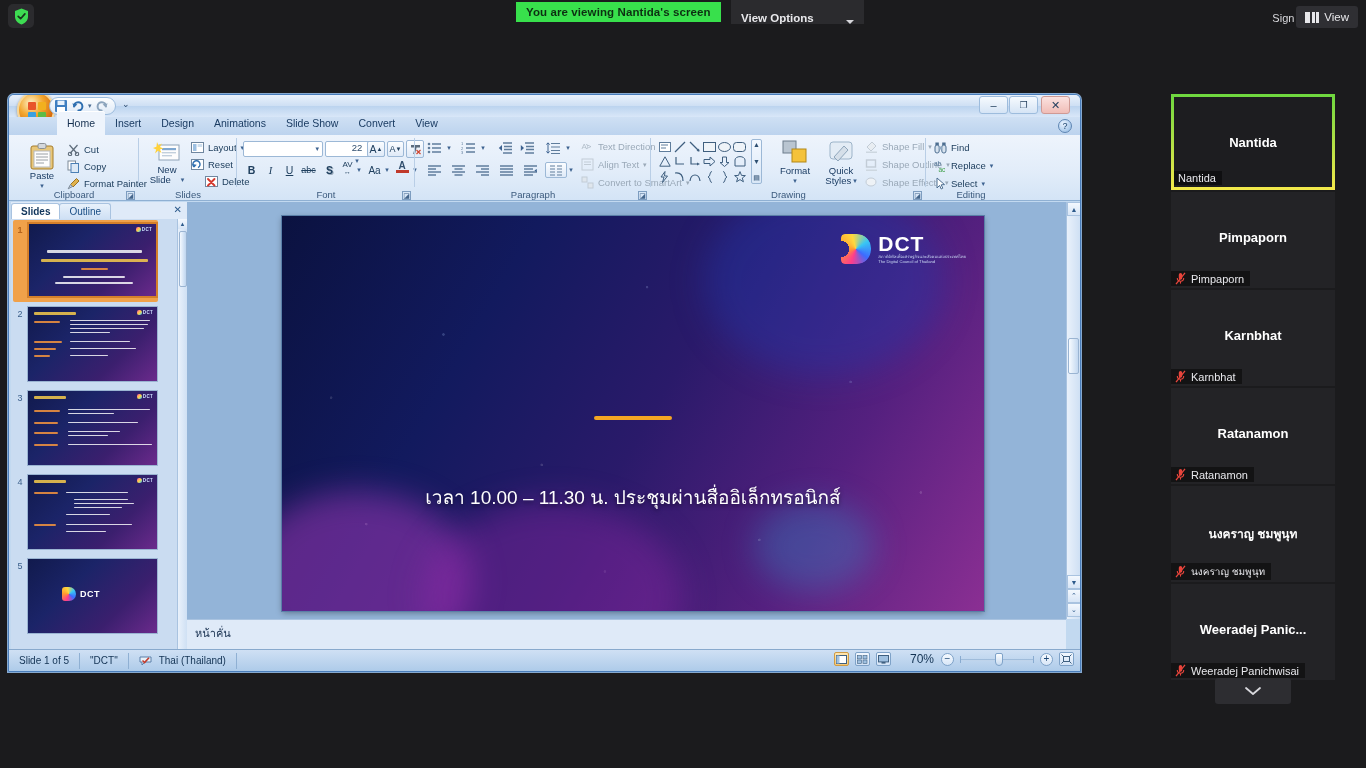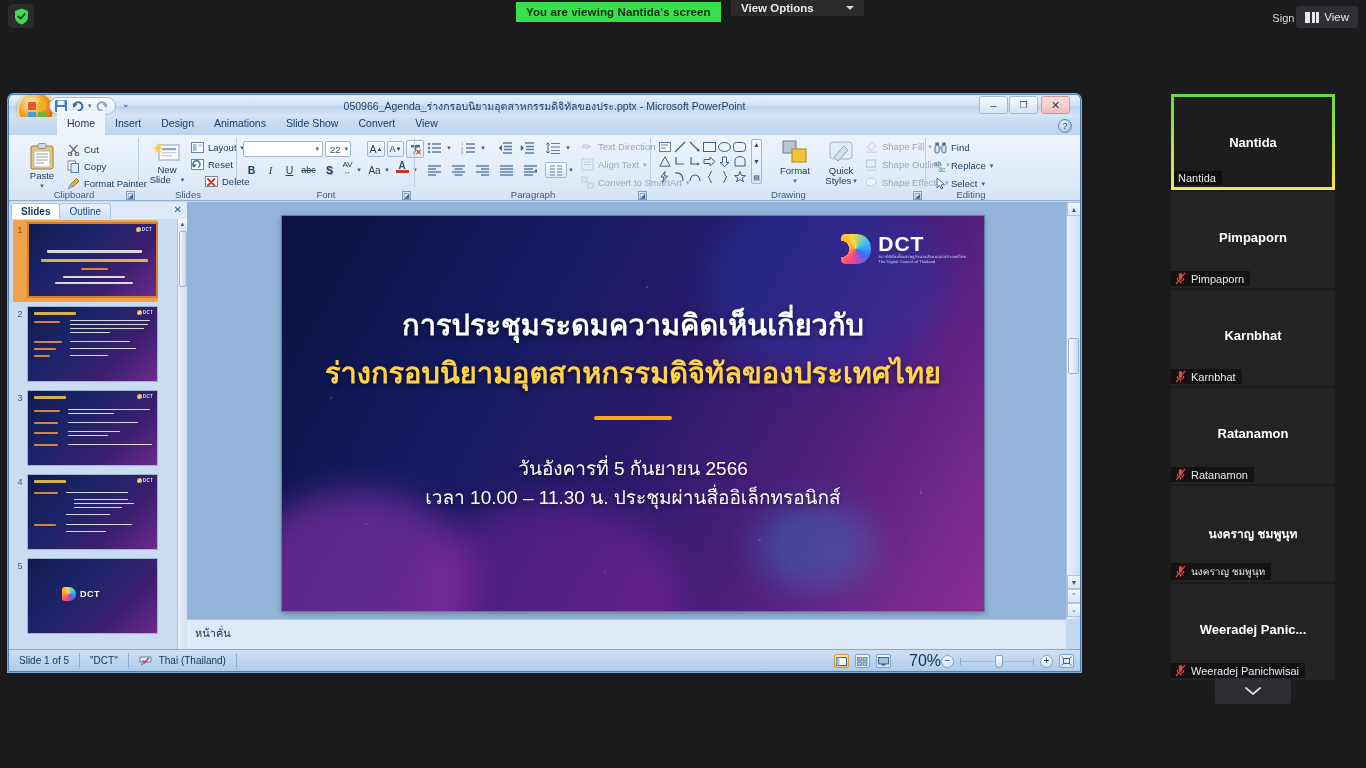--- a/index.html
+++ b/index.html
@@ -25,24 +25,24 @@
 
   #screenshare-banner{
     position:absolute; left:516px; top:2px; height:20px;
     background:#38e04c; color:#0d2f12;
     font-size:11.5px; font-weight:bold;
     display:flex; align-items:center; padding:0 10px;
     letter-spacing:.1px;
     white-space:nowrap;
   }
   #view-options-btn{
-    position:absolute; left:731px; top:0px; height:16px;
+    position:absolute; left:731px; top:0px; height:24px;
     background:#2b2b2e; color:#e9e9ec;
     font-size:11.5px; font-weight:bold;
-    display:flex; align-items:center; gap:32px; padding:0 10px;
+    display:flex; align-items:flex-end; gap:32px; padding:0 10px;
     white-space:nowrap;
   }
   .caret-down{
     width:0;height:0;border-left:4px solid transparent;border-right:4px solid transparent;
     border-top:4px solid #d6d6da;
   }
   #signin-btn{
     position:absolute; right:54px; top:8px; height:20px;
     color:#d9d9dd; font-size:11px;
     display:flex; align-items:center; padding:0 6px;
@@ -326,21 +326,21 @@
   }
   .sb-cell{ padding:0 10px; height:16px; display:flex; align-items:center; gap:5px;
     border-right:1px solid #8fb0d3; }
   #sb-right{ position:absolute; right:6px; top:2px; display:flex; align-items:center; gap:6px; }
   .viewbtn{
     width:15px;height:14px; border:1px solid #7ea2c8; border-radius:2px;
     background:linear-gradient(180deg,#f2f8ff,#d3e3f6);
     display:flex;align-items:center;justify-content:center;
   }
   .viewbtn.active{ background:linear-gradient(180deg,#ffe6b0,#f5c877); border-color:#cf9b45; }
-  #zoom-pct{ font-size:16px; color:#123253; width:26px; text-align:left;margin-left:12px; }
+  #zoom-pct{ font-size:12px; color:#123253; width:26px; text-align:center;margin-left:12px; }
   .zcirc{ width:13px;height:13px;border-radius:50%;border:1px solid #7ea2c8;
     background:linear-gradient(180deg,#f5faff,#d8e6f7); display:flex;align-items:center;
     justify-content:center; font-size:10px; color:#1d4774; line-height:10px;}
   #zoom-track{ position:relative; width:74px; height:13px; display:flex; align-items:center; }
   #zoom-track .line{ position:absolute; left:0; right:0; top:6px; height:2px;
     background:linear-gradient(180deg,#8fb0d3,#cfe0f4); }
   #zoom-track .tick{ position:absolute; top:3px; width:1px;height:7px;background:#89abd0; }
   #zoom-track .knob{ position:absolute; left:35px; top:0px; width:8px;height:13px;
     background:linear-gradient(180deg,#fbfdff,#c9dcf1); border:1px solid #7ea2c8; border-radius:2px 2px 4px 4px;}
   #fit-btn{ width:15px;height:14px;border:1px solid #7ea2c8;border-radius:2px;
@@ -430,21 +430,20 @@
         <path d="M1.2 4.4 L3.6 8.2 L6.4 5.2 Z" fill="#2e6fb0"></path>
       </svg>
       <span style="color:#4a6d93;font-size:7px">▾</span>
       <svg class="qat-ico" viewBox="0 0 14 14">
         <path d="M11 7.5 A4.2 4.2 0 1 0 6.6 11.6" stroke="#8da5bd" stroke-width="2" fill="none" stroke-linecap="round"></path>
         <path d="M12.8 4.4 L10.4 8.2 L7.6 5.2 Z" fill="#8da5bd"></path>
       </svg>
     </div>
     <div id="qat-more">⌄</div>
 
-    <div id="ppt-title">050966_Agenda_ร่างกรอบนิยามอุตสาหกรรมดิจิทัลของประ.pptx  -  Microsoft PowerPoint</div>
 
     <div class="wincaption" id="win-min">
       <span class="cap-glyph">–</span>
     </div>
     <div class="wincaption" id="win-max">
       <span class="cap-glyph" style="font-size:9px">❐</span>
     </div>
     <div class="wincaption" id="win-close">
       <span class="cap-glyph">✕</span>
     </div>
@@ -549,21 +548,21 @@
       </div>
       <div class="glabel">Slides</div>
       <div class="gsep"></div>
     </div>
 
     <div class="rgroup" style="left:228px; width:178px;">
       <div class="fcombo" style="left:6px; top:6px; width:80px;">
         <span></span>
         <span style="font-size:7px;color:#3d6290;margin-left:4px">▾</span>
       </div>
-      <div class="fsize" style="left:88px; top:6px; width:26px;">
+      <div class="fsize" style="left:88px; top:6px; width:60px;flex-direction:column;">
         <span>22</span>
         <span style="font-size:7px;color:#3d6290">▾</span>
       </div>
       <div class="tbtn" style="left:130px; top:6px; width:18px; border:1px solid #9cb8d6; background:linear-gradient(180deg,#fbfdff,#dfeaf8);">A<sup style="font-size:6px">▲</sup></div>
       <div class="tbtn" style="left:150px; top:6px; width:17px; border:1px solid #9cb8d6; background:linear-gradient(180deg,#fbfdff,#dfeaf8); font-size:9px">A<sup style="font-size:6px">▼</sup></div>
       <div class="tbtn" style="left:169px; top:5px; width:18px;height:18px; border:1px solid #9cb8d6; background:linear-gradient(180deg,#fbfdff,#dfeaf8);">
         <svg width="13" height="13" viewBox="0 0 13 13">
           <path d="M2 2 h9 v2.5 H7.6 L6 11 H4.2 L5.8 4.5 H2 Z" fill="#5b6c7d"></path>
           <path d="M7.5 7 l4 4 M11.5 7 l-4 4" stroke="#d0452f" stroke-width="1.2"></path>
         </svg>
@@ -1044,24 +1043,21 @@
 
       <div id="slide-dct">
         <span class="mark"></span>
         <span class="txt">
           <b>DCT</b>
           <i>สภาดิจิทัลเพื่อเศรษฐกิจและสังคมแห่งประเทศไทย</i>
           <i>The Digital Council of Thailand</i>
         </span>
       </div>
 
-      <div id="slide-title1">การประชุมระดมความคิดเห็นเกี่ยวกับ</div>
-      <div id="slide-title2">ร่างกรอบนิยามอุตสาหกรรมดิจิทัลของประเทศไทย</div>
       <div id="slide-rule"></div>
-      <div id="slide-sub1">วันอังคารที่ 5 กันยายน 2566</div>
       <div id="slide-sub2">เวลา 10.00 – 11.30 น. ประชุมผ่านสื่ออิเล็กทรอนิกส์</div>
     </div>
 
   </div>
 
   <div id="slide-vscroll">
     <div class="vbtn" style="position:absolute;top:0;left:0">▲</div>
     <div class="vthumb"></div>
     <div class="vbtn" style="position:absolute;bottom:30px;left:0">▼</div>
     <div class="vbtn" style="position:absolute;bottom:16px;left:0">⌃</div>

